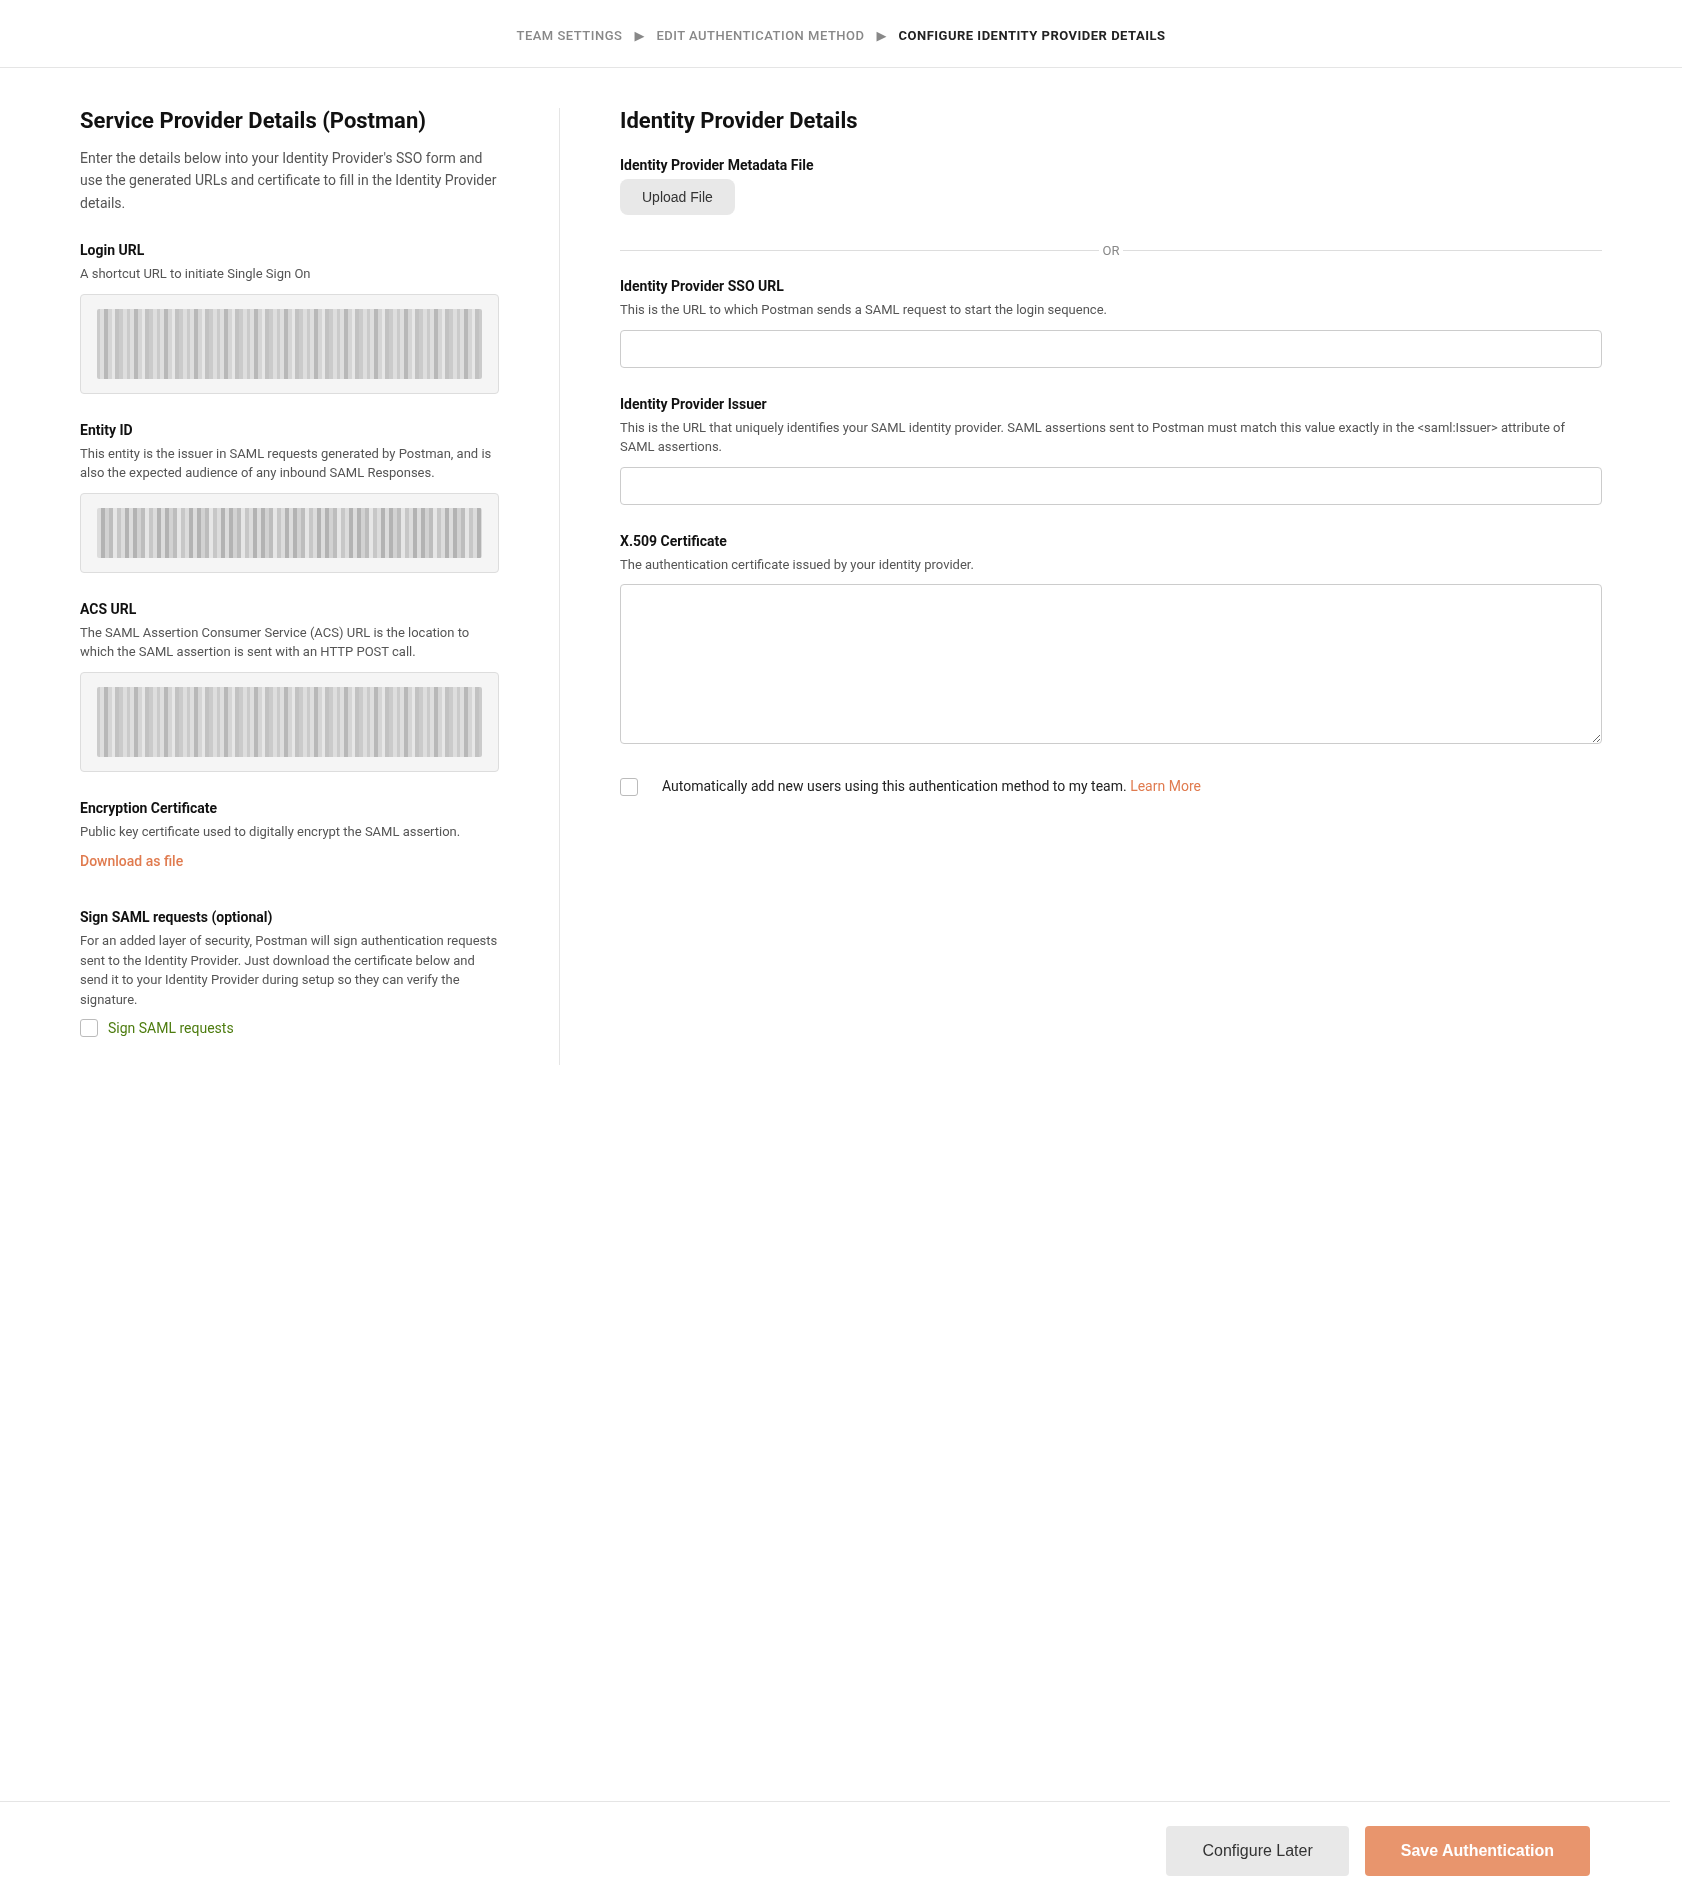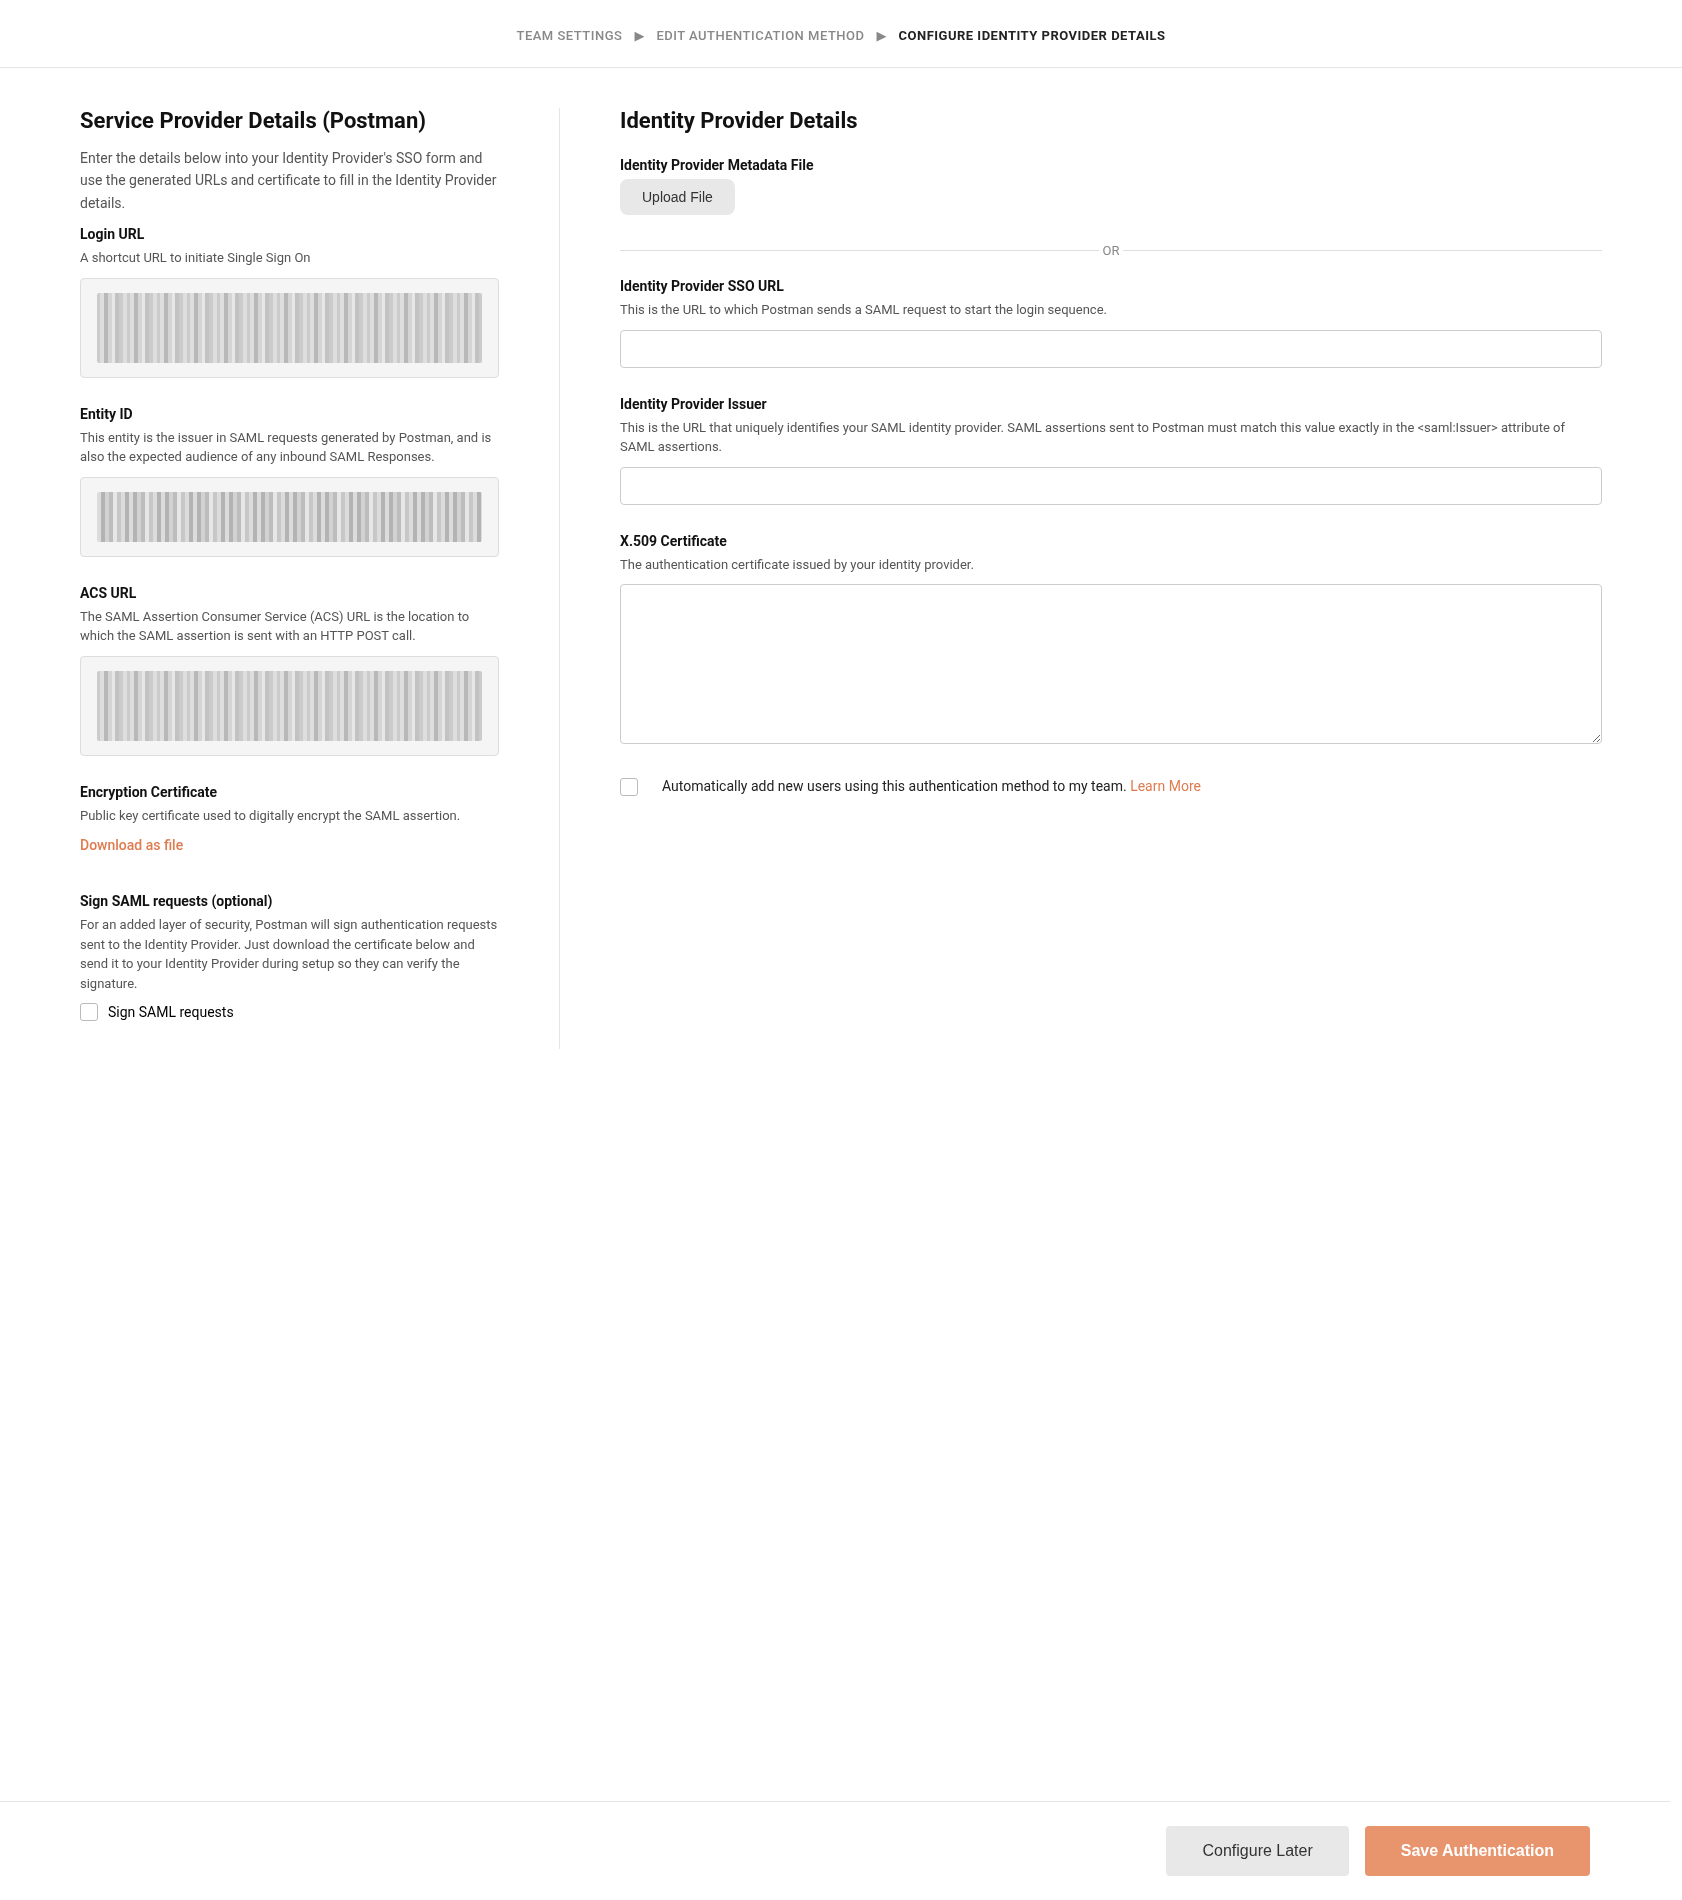--- a/index.html
+++ b/index.html
@@ -57,21 +57,21 @@
       font-size: 22px;
       font-weight: 700;
       color: #111;
       margin-bottom: 14px;
     }
 
     .panel-description {
       font-size: 14px;
       color: #555;
       line-height: 1.6;
-      margin-bottom: 12px;
+      margin-bottom: 28px;
     }
 
     .section-label {
       font-size: 14px;
       font-weight: 700;
       color: #111;
       margin-bottom: 6px;
     }
 
     .section-description {
@@ -159,21 +159,21 @@
       height: 18px;
       border: 1.5px solid #bbb;
       background: #fff;
       border-radius: 3px;
       cursor: pointer;
       appearance: none;
       -webkit-appearance: none;
     }
     .checkbox-label {
       font-size: 14px;
-      color: #000000;
+      color: #4d7c0f;
     }
 
     
     .right-panel .panel-title {
       margin-bottom: 24px;
     }
 
     .input-field {
       width: 100%;
       border: 1px solid #ccc;

